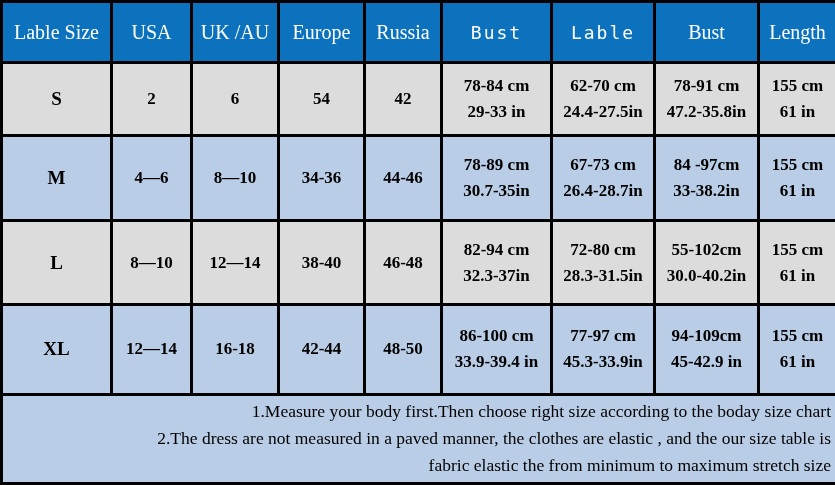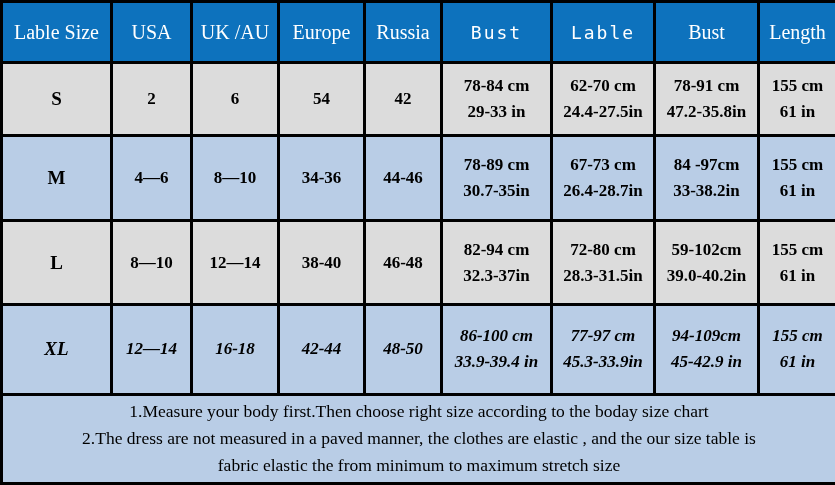--- a/index.html
+++ b/index.html
@@ -38,25 +38,25 @@
   tr.row-blue { background: #b9cde6; }
   tbody td {
     font-size: 17px;
     font-weight: bold;
     color: #000;
   }
   tbody td.size-label { font-size: 19px; }
   tr.r-s  { height: 70px; }
   tr.r-m  { height: 81px; }
   tr.r-l  { height: 80px; }
-  tr.r-xl { height: 86px; font-style: italic; }
+  tr.r-xl { height: 86px; }
   .l { line-height: 26px; }
   tfoot td.notes-cell {
     background: #b9cde6;
-    text-align: center;
+    text-align: right;
     font-weight: normal;
     font-size: 17.5px;
     padding: 2px 4px 3px 4px;
   }
   .note-line {
     line-height: 27px;
     white-space: nowrap;
     color: #000;
   }
 </style>
@@ -143,22 +143,22 @@
       <td>46-48</td>
       <td>
         <div class="l">82-94 cm</div>
         <div class="l">32.3-37in</div>
       </td>
       <td>
         <div class="l">72-80 cm</div>
         <div class="l">28.3-31.5in</div>
       </td>
       <td>
-        <div class="l">59-102cm</div>
-        <div class="l">39.0-40.2in</div>
+        <div class="l">55-102cm</div>
+        <div class="l">30.0-40.2in</div>
       </td>
       <td>
         <div class="l">155 cm</div>
         <div class="l">61 in</div>
       </td>
     </tr>
     <tr class="row-blue r-xl">
       <td class="size-label">XL</td>
       <td>12—14</td>
       <td>16-18</td>

